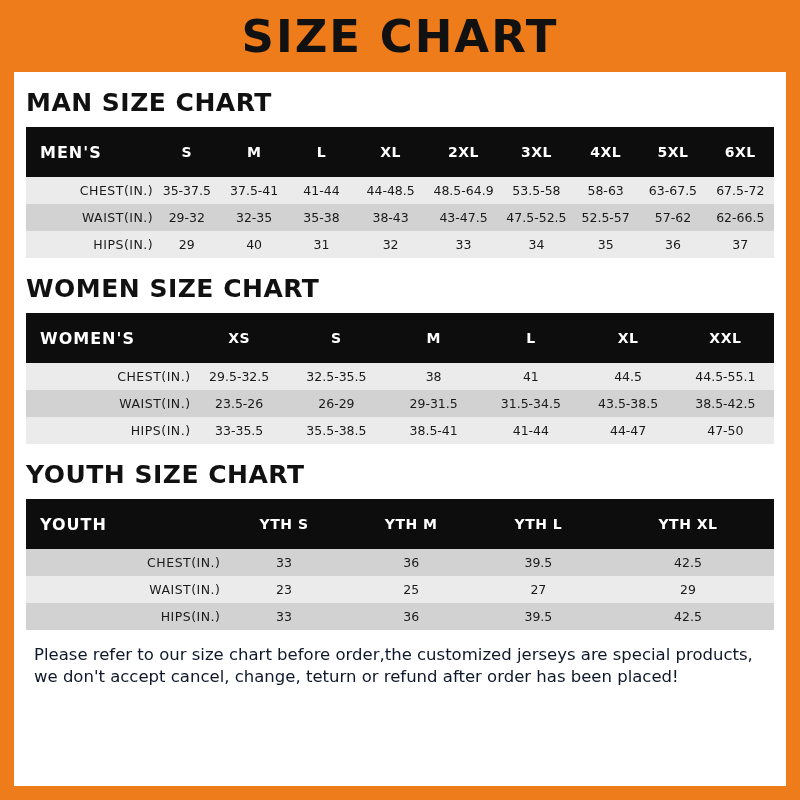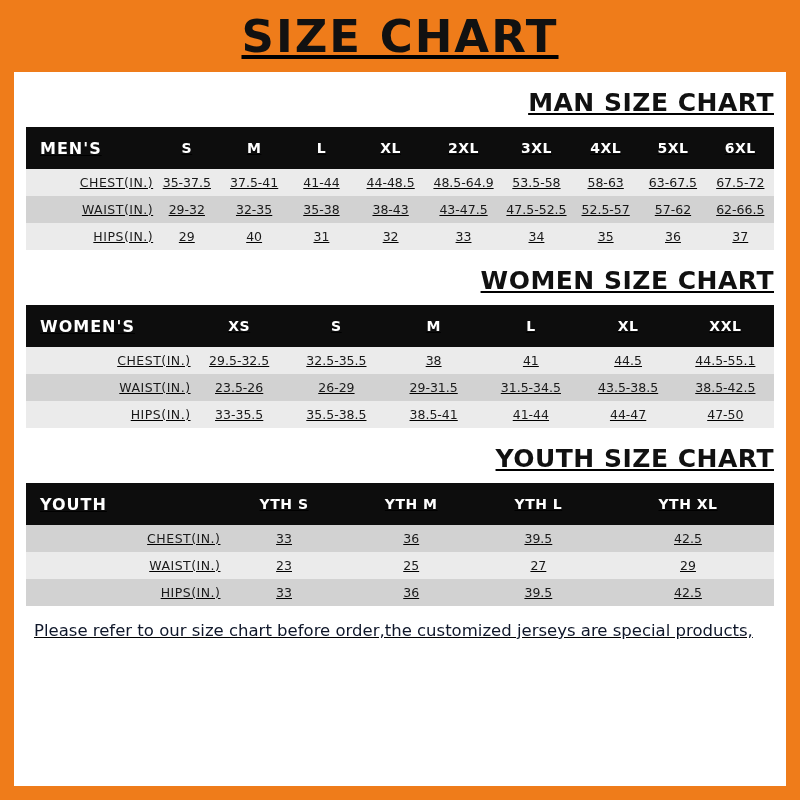--- a/index.html
+++ b/index.html
@@ -14,21 +14,20 @@
     overflow: hidden;
   }
   .page {
     position: relative;
     width: 800px;
     height: 800px;
     background: #ffffff;
     box-sizing: border-box;
     border-left: 14px solid #ef7c1a;
     border-right: 14px solid #ef7c1a;
-    text-decoration: underline;
   }
   .banner {
     height: 72px;
     background: #ef7c1a;
     display: flex;
     align-items: center;
     justify-content: center;
     margin: 0 -14px;
   }
   .banner-title {
@@ -36,21 +35,21 @@
     font-weight: bold;
     font-size: 45px;
     letter-spacing: 2px;
     color: #111111;
     line-height: 1;
   }
   .content {
     padding: 0 12px;
   }
   .section-title {
-    text-align: right;
+    text-align: left;
     font-family: "DejaVu Sans", sans-serif;
     font-weight: bold;
     font-size: 25px;
     letter-spacing: 0.5px;
     color: #111111;
     margin: 16px 0 10px 0;
   }
   table.chart {
     width: 100%;
     border-collapse: collapse;
@@ -63,21 +62,21 @@
     color: #1a1a1a;
     padding: 0;
     height: 27px;
     vertical-align: middle;
   }
   table.chart thead th {
     background: #0d0d0d;
     color: #ffffff;
     font-weight: bold;
     font-size: 14px;
-    height: 42px;
+    height: 50px;
     letter-spacing: 0.5px;
   }
   table.chart thead th.rowlabel {
     text-align: left;
     padding-left: 14px;
     font-size: 16px;
     letter-spacing: 1px;
   }
   table.chart tbody tr.odd td {
     background: #ebebeb;
@@ -286,18 +285,19 @@
             <td>36</td>
             <td>39.5</td>
             <td>42.5</td>
           </tr>
         </tbody>
       </table>
     </div>
 
     <div class="note">
       <div>Please refer to our size chart before order,the customized jerseys are special products,</div>
+      <div>we don't accept cancel, change, teturn or refund after order has been placed!</div>
     </div>
 
   </div>
 
   <div class="bottom-bar"></div>
 </div>
 
 </body></html>

